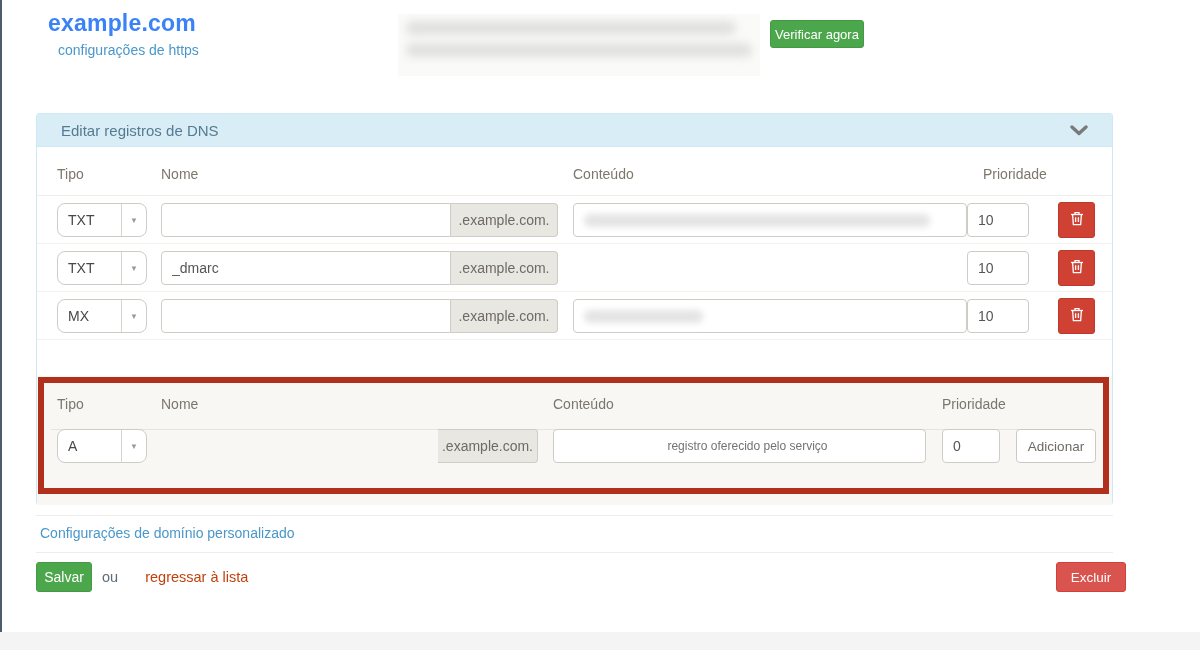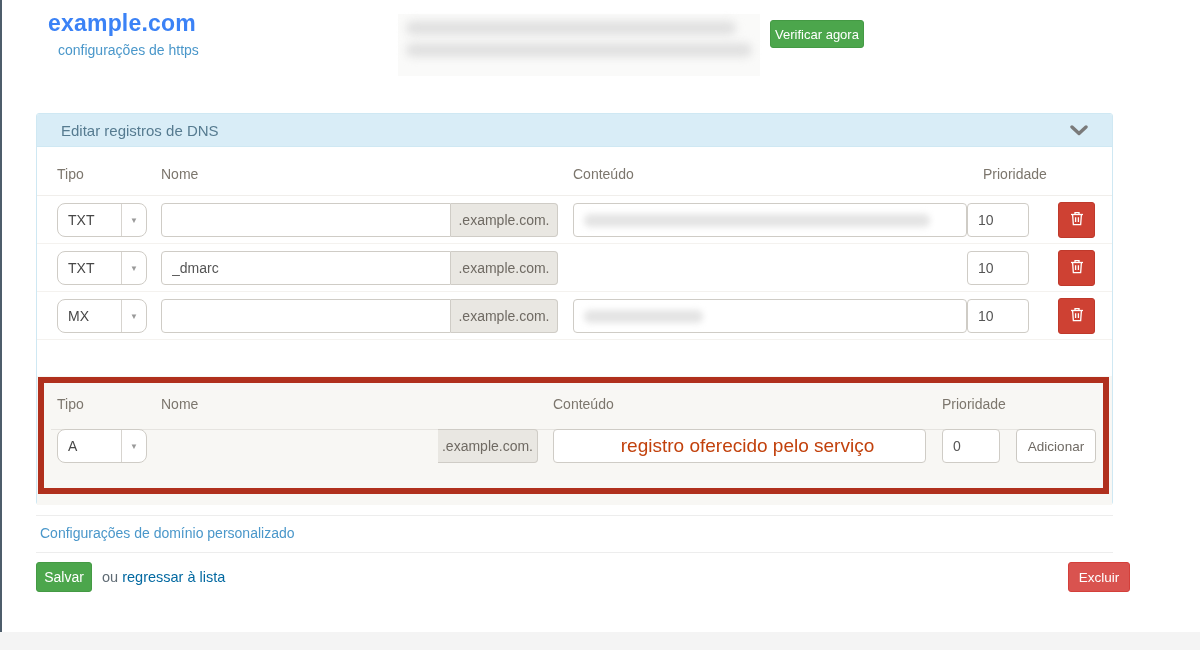--- a/index.html
+++ b/index.html
@@ -80,45 +80,45 @@
   }
 
   
   .add-section { position:relative; height:129px; background:#f8f7f4; }
   .add-section .col-label { top:20px; }
   .add-rule { position:absolute; top:44px; left:14px; right:40px; height:1px; background:#e6e4e0; }
   .add-row > * { position:absolute; top:53px; }
   .add-name-input { left:124px; width:277px; border-radius:4px 0 0 4px; background:#fff; }
   .add-addon { left:401px; width:100px; }
   .add-content { left:516px; width:373px; justify-content:center; }
-  .annotation-text { color:#c2410c; font-size:19px; white-space:nowrap;margin-left:16px; }
+  .annotation-text { color:#737373; font-size:12px; white-space:nowrap;margin-left:16px; }
   .add-priority { left:905px; width:58px; }
   .add-btn {
     left:979px; width:80px; height:34px; background:#fff; border:1px solid #ccc9c3; border-radius:4px;
     color:#6f6a64; font-size:13.5px; font-family:inherit; cursor:pointer;
   }
 
   
   .highlight-box { left:38px; top:377px; width:1071px; height:117px; border:6px solid #b0301d; pointer-events:none; }
 
   
   .rule { height:1px; background:#ededed; }
   .rule-a { left:36px; top:515px; width:1077px; }
   .rule-b { left:36px; top:552px; width:1077px; }
   .custom-link { left:40px; top:525px; font-size:14px; color:#4a97ca; cursor:pointer; }
 
   .save-btn {
     left:36px; top:562px; width:56px; height:30px; background:#4ca64c; border:1px solid #449a44;
     color:#fff; border-radius:3px; font-size:14px; font-family:inherit; cursor:pointer;
   }
   .or-line { left:102px; top:569px; font-size:14.5px; color:#5f6b74; }
-  .back-link { color:#0369a1; cursor:pointer; }
+  .back-link { color:#c2410c; cursor:pointer;margin-left:23px; }
   .delete-btn {
-    left:1056px; top:562px; width:62px; height:30px; background:#d9534f; border:1px solid #d43f3a;
-    color:#fff; border-radius:3px; font-size:13.5px; font-family:inherit; cursor:pointer;margin-left:12px;
+    left:1056px; top:562px; width:70px; height:30px; background:#d9534f; border:1px solid #d43f3a;
+    color:#fff; border-radius:3px; font-size:13.5px; font-family:inherit; cursor:pointer;
   }
 
   .bottom-strip { left:0; top:632px; width:1200px; height:18px; background:#f4f4f4; }
 </style>
 </head>
 <body>
 
 <div class="abs left-edge"></div>
 
 <div class="abs domain-title">example.com</div>

